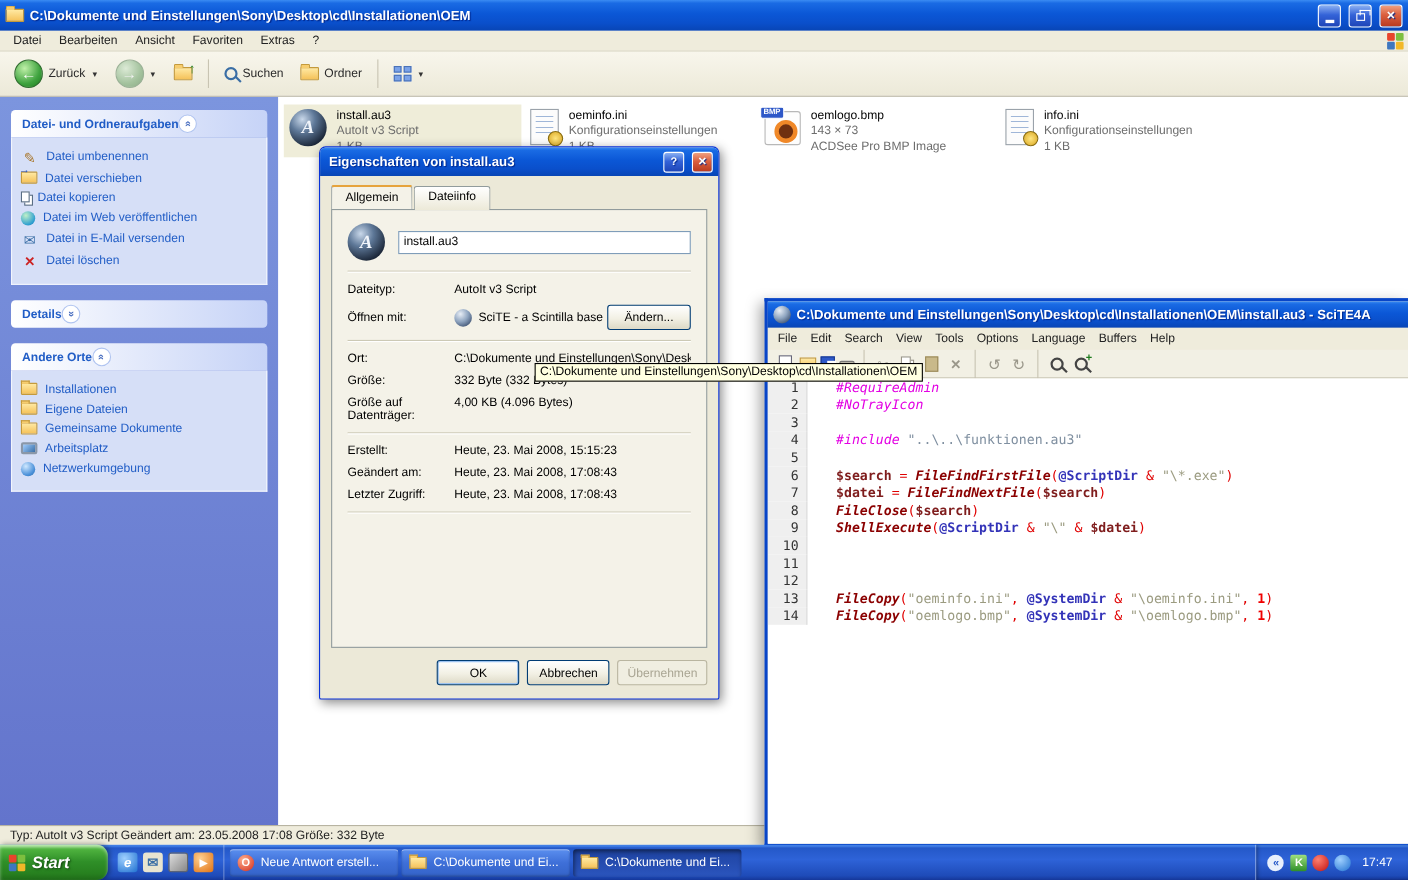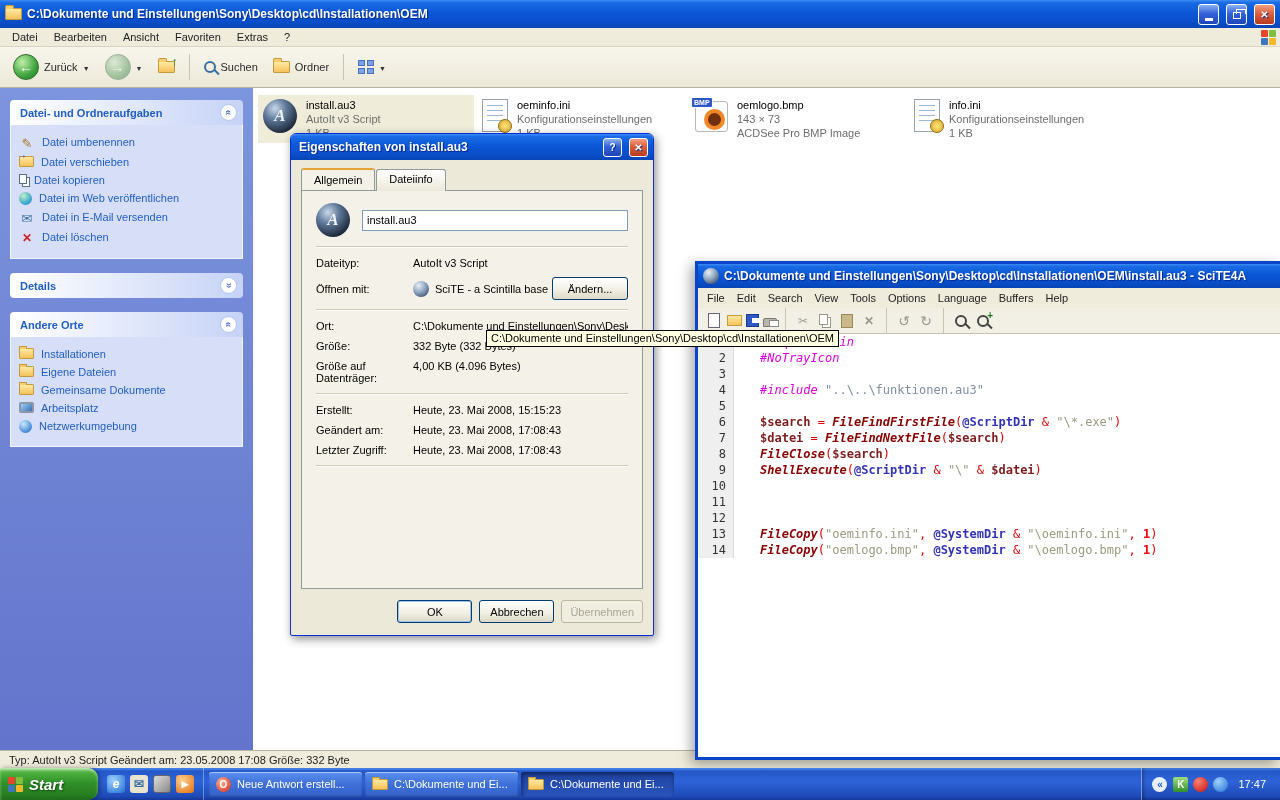--- a/index.html
+++ b/index.html
@@ -50,21 +50,21 @@
   .upfolder::after{content:"↑";position:absolute;right:-4px;top:-7px;color:#1C7A1C;font-weight:bold;font-size:12px}
   .mag{width:12px;height:12px;border:2px solid #3A6EA5;border-radius:50%;position:relative;display:inline-block;flex:none}
   .mag::after{content:"";position:absolute;width:7px;height:2px;background:#3A6EA5;transform:rotate(45deg);right:-6px;bottom:-2px}
   .grid-ic{width:16px;height:14px;display:grid;grid-template-columns:1fr 1fr;gap:2px;flex:none}
   .grid-ic i{background:#7AA2E8;border:1px solid #4A72B8}
 
   .xmain{flex:1;display:flex;overflow:hidden}
   .sidebar{width:253px;flex:none;background:linear-gradient(180deg,#7C95DE,#6374CC);padding:12px 10px;overflow:hidden}
   .panel{margin-bottom:14px}
   .phead{height:25px;background:linear-gradient(90deg,#FFFFFF,#C6D3F7);border-radius:4px 4px 0 0;display:flex;align-items:center;
-    justify-content:space-between;padding:0 6px 0 10px;color:#215DC6;font-weight:bold}
+    justify-content:flex-start;padding:0 6px 0 10px;color:#215DC6;font-weight:bold}
   .chev{width:17px;height:17px;border-radius:50%;background:#fff;border:1px solid #B0C4F0;color:#4A6FC0;display:flex;
     align-items:center;justify-content:center;font-size:10px;font-weight:bold}
   .chev-up{display:inline-block;transform:rotate(90deg)} .chev-up::before{content:"«"}
   .chev-down{display:inline-block;transform:rotate(-90deg)} .chev-down::before{content:"«"}
   .pbody{background:#D6DFF7;border:1px solid #F2F5FD;border-top:none;padding:8px 6px 10px}
   .sp-item{display:flex;align-items:flex-start;gap:7px;padding:3px 2px;color:#215DC6}
   .sic{width:16px;height:14px;position:relative;flex:none;display:flex;align-items:center;justify-content:center}
   .rename-icon::before{content:"✎";color:#A9762B;font-size:13px}
   .move-icon{width:15px;height:11px;background:linear-gradient(180deg,#FFE9A2,#F5C25A);border:1px solid #C49A3C;border-radius:1px}
   .move-icon::after{content:"→";position:absolute;left:-3px;top:-8px;color:#2050C0;font-size:10px;font-weight:bold}
@@ -125,21 +125,21 @@
   .btn.small{min-width:76px}
   .btn.default{box-shadow:inset 0 0 0 1px #9CC2F0}
   .btn.disabled{color:#A9A593;border-color:#B9B5A0;background:#F0EEE1}
   .chkrow{display:flex;align-items:center;margin-bottom:9px}
   .chk{width:13px;height:13px;border:1px solid #1D5281;background:#fff;margin-right:7px;flex:none}
   .btnrow{display:flex;justify-content:flex-end;gap:7px;padding:11px 10px 12px;flex:none}
   .appicon{width:16px;height:16px;border-radius:50%;flex:none;margin-right:6px;
     background:radial-gradient(circle at 35% 28%,#E8EEF6,#8FA5C0 45%,#3A4E6E 85%)}
 
   
-  .scite{position:absolute;left:695px;top:261px;width:585px;height:499px;background:#ECE9D8;
+  .scite{position:absolute;left:695px;top:271px;width:585px;height:499px;background:#ECE9D8;
     border:3px solid #0845C8;border-right:none;z-index:20;display:flex;flex-direction:column;
     box-shadow:-4px 4px 12px rgba(0,0,0,.35)}
   .scite .titlebar{height:24px;font-size:12px}
   .smenu{height:20px;background:#EFECDC;display:flex;align-items:center;padding:0 3px;flex:none}
   .smenu .mi{padding:2px 6px}
   .stoolbar{height:26px;background:#F2F0E4;border-bottom:1px solid #C8C4B2;display:flex;align-items:center;gap:4px;
     padding:0 7px;flex:none}
   .sti{width:18px;height:18px;display:flex;align-items:center;justify-content:center;font-size:12px;color:#555;position:relative}
   .new-file-icon::before{content:"";width:10px;height:13px;background:#fff;border:1px solid #667}
   .open-folder-icon{width:15px;height:11px;background:linear-gradient(180deg,#FFE9A2,#F5C25A);border:1px solid #C49A3C}

